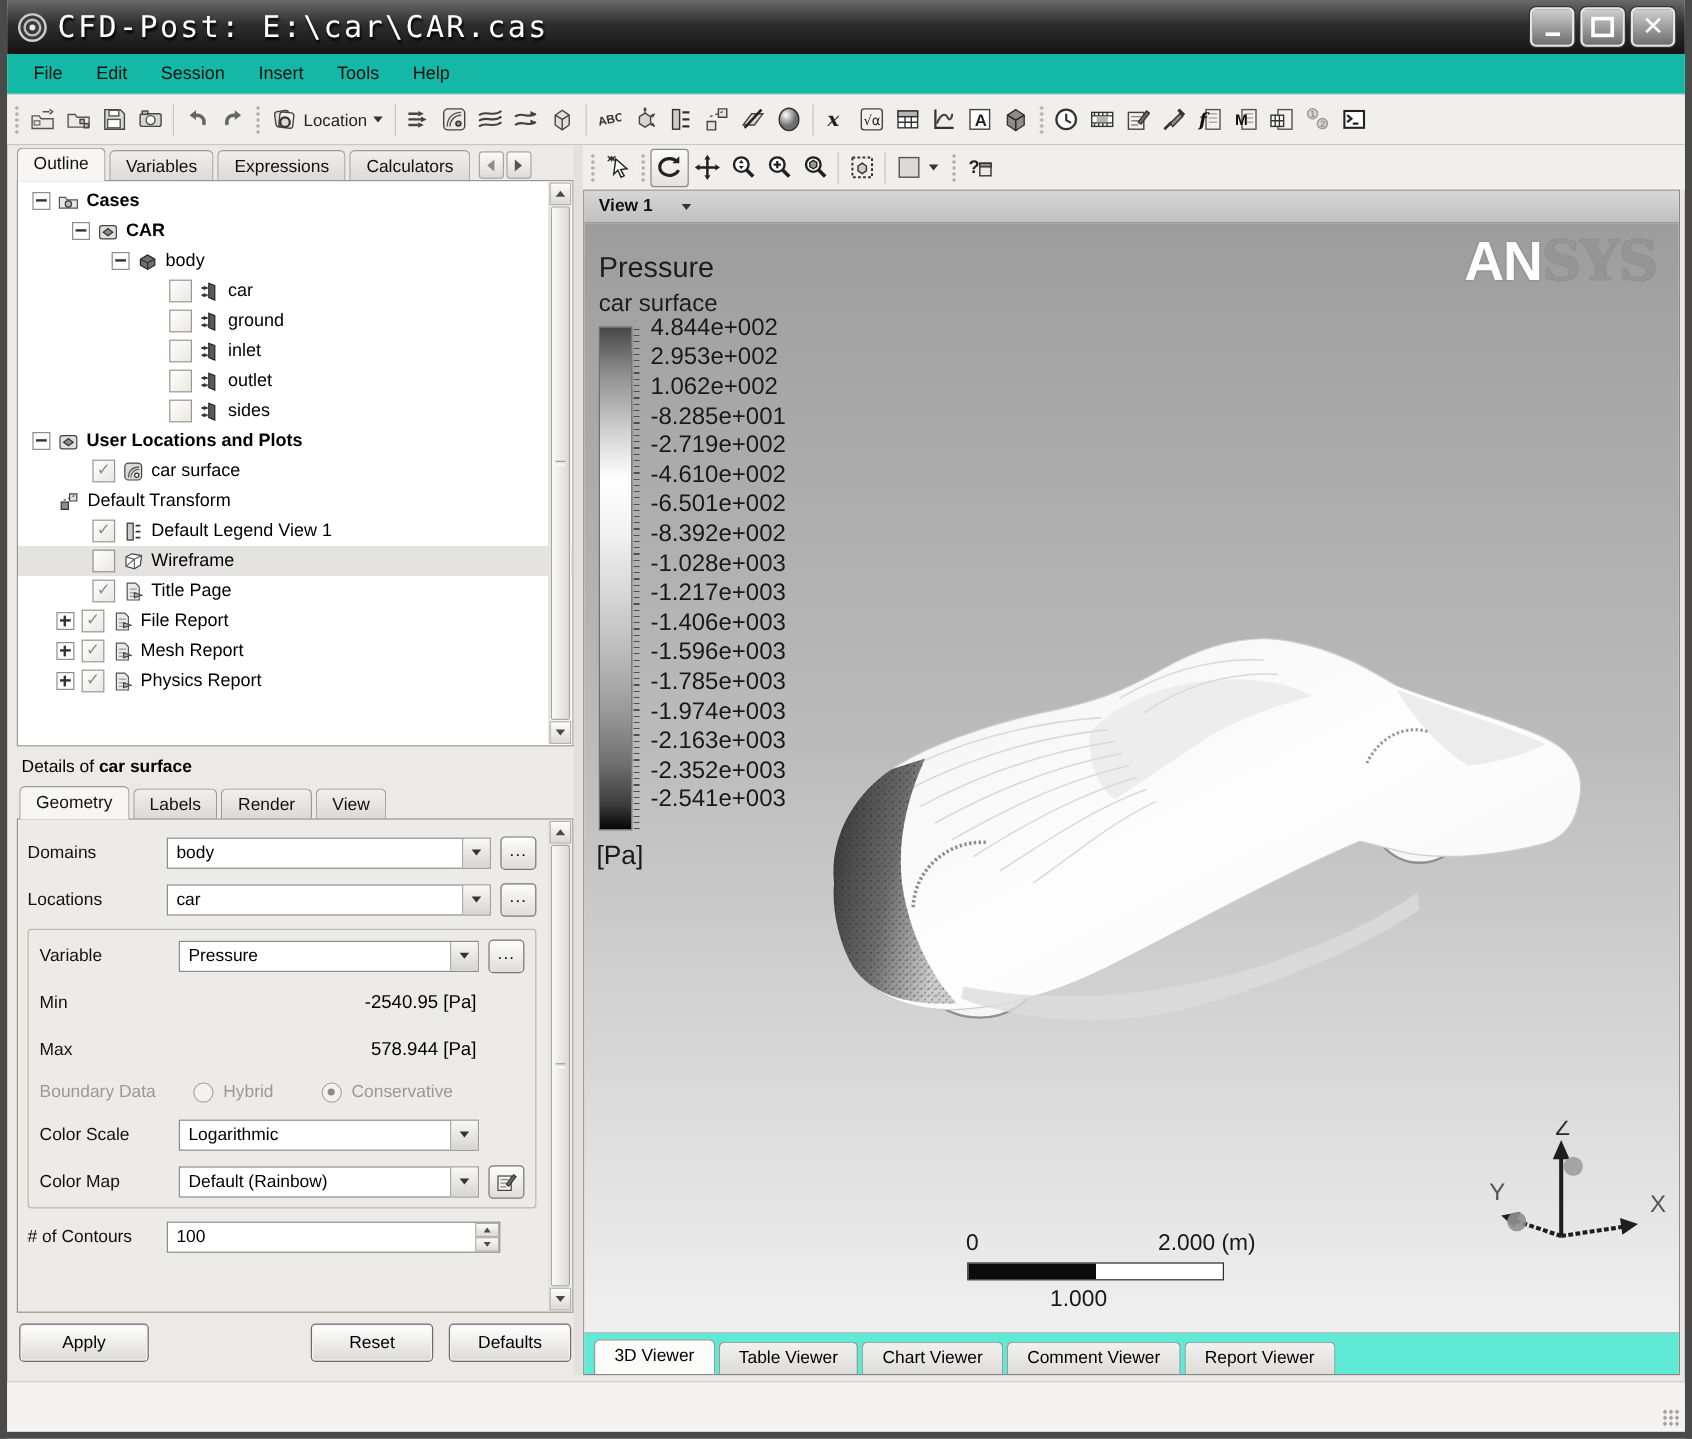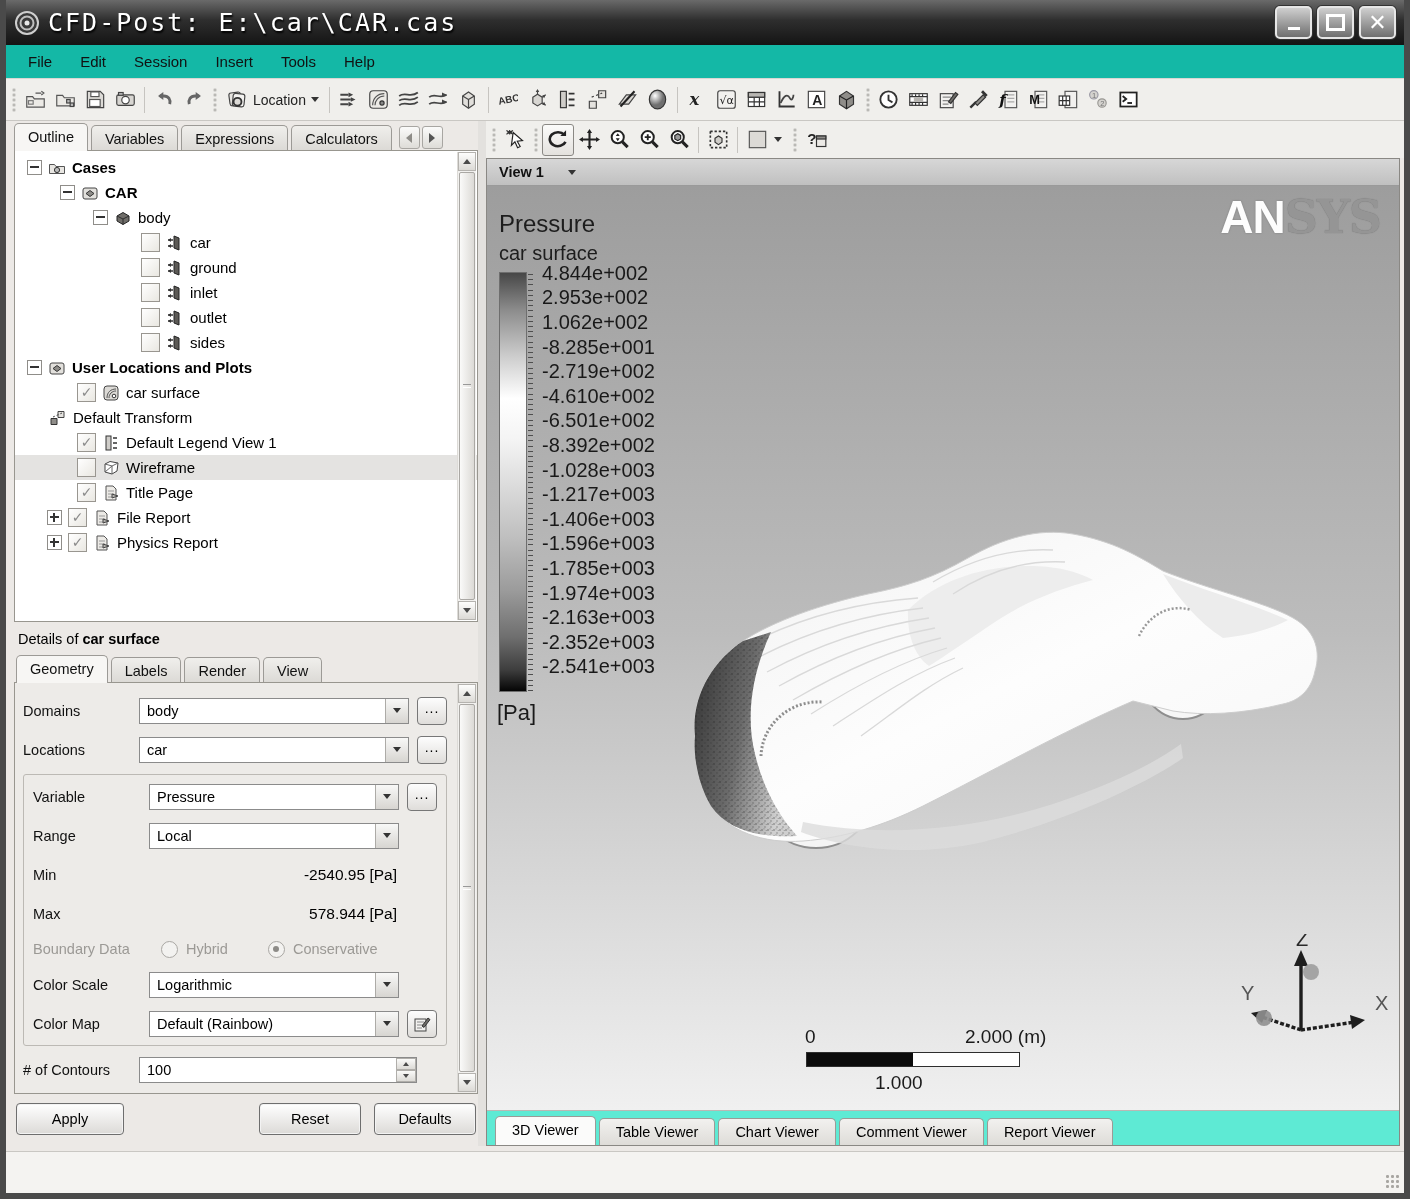--- a/index.html
+++ b/index.html
@@ -702,20 +702,28 @@
             <use href="#t-page"></use>
           </svg>
         <span>File Report</span>
       </div>
       <div class="trow" style="padding-left:32px">
         <span class="exp plus"></span>
         <span class="cb on"></span>
         <svg class="i16">
             <use href="#t-page"></use>
           </svg>
+        <span>Mesh Report</span>
+      </div>
+      <div class="trow" style="padding-left:32px">
+        <span class="exp plus"></span>
+        <span class="cb on"></span>
+        <svg class="i16">
+            <use href="#t-page"></use>
+          </svg>
         <span>Physics Report</span>
       </div>
       <div class="vscroll">
         <div class="sbtn">
             <span class="tri-u"></span>
           </div>
         <div class="sthumb" style="flex:1">
             <i></i>
           </div>
         <div class="sbtn">
@@ -758,29 +766,20 @@
       <div class="groupbox">
         <div class="drow">
           <span class="dlabel">Variable</span>
           <span class="field">
             <span>Pressure</span>
             <span class="ddbtn">
                 <span class="tri-d"></span>
               </span>
           </span>
           <span class="morebtn">...</span>
-        </div>
-        <div class="drow" style="padding-right:38px">
-          <span class="dlabel">Range</span>
-          <span class="field">
-            <span>Local</span>
-            <span class="ddbtn">
-                <span class="tri-d"></span>
-              </span>
-          </span>
         </div>
         <div class="drow" style="padding-right:30px">
           <span class="dlabel">Min</span>
           <span class="dvalue">-2540.95 [Pa]</span>
         </div>
         <div class="drow" style="padding-right:30px">
           <span class="dlabel">Max</span>
           <span class="dvalue">578.944 [Pa]</span>
         </div>
         <div class="drow" style="height:32px">

